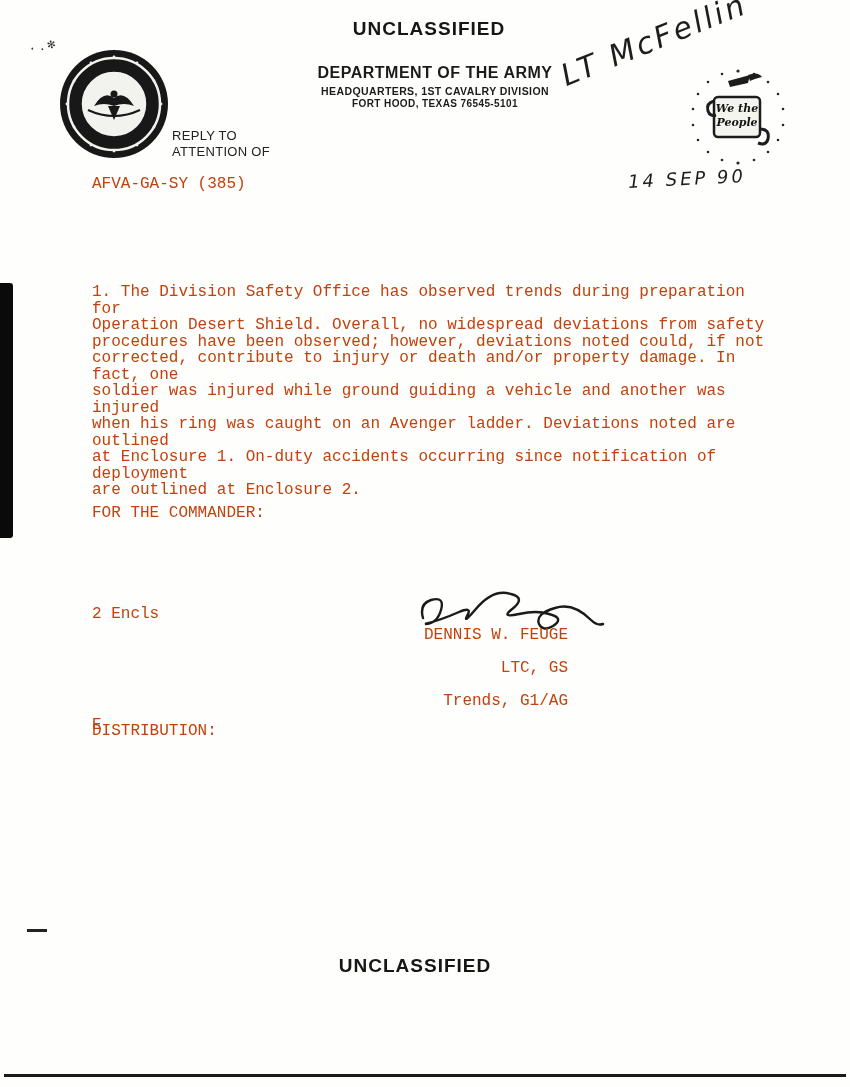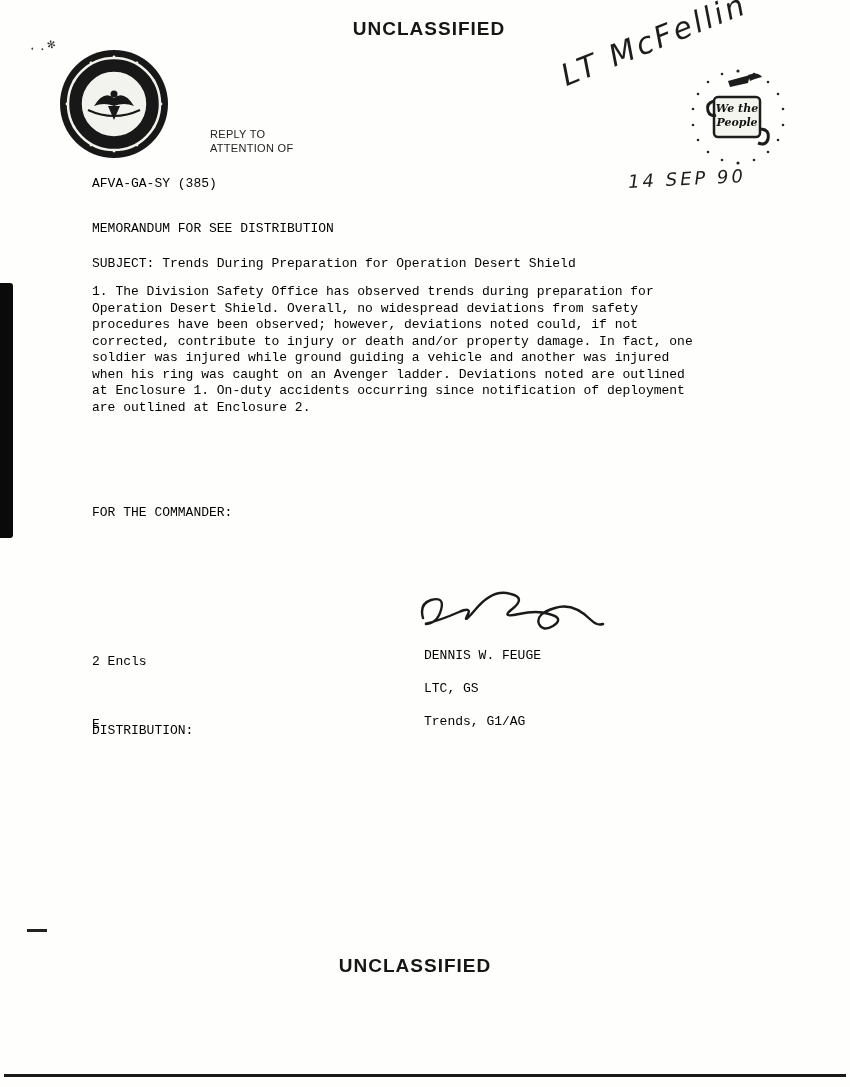--- a/index.html
+++ b/index.html
@@ -83,26 +83,25 @@
     font-size: 10px;
     font-weight: bold;
     letter-spacing: 0.4px;
     margin-top: 1px;
     margin-left: 20px;
   }
   .reply-to {
     position: absolute;
     top: 128px; left: 172px;
     font-family: "Liberation Sans", sans-serif;
-    font-size: 11px;
+    font-size: 13px;
     line-height: 1.25;
     color: #222;
     white-space: pre-line;
     letter-spacing: 0.3px;
-    margin-left: 38px;
   }
   
   .seal-left {
     position: absolute;
     top: 48px; left: 58px;
   }
   .seal-right {
     position: absolute;
     top: 67px; left: 688px;
   }
@@ -122,34 +121,34 @@
   .hw-date {
     top: 168px; left: 628px;
     font-size: 18px;
     transform: rotate(-3deg);
     letter-spacing: 3px;
   }
   
   .mono {
     position: absolute;
     font-family: "Liberation Mono", "DejaVu Sans Mono", monospace;
-    font-size: 13px;
+    font-size: 16px;
     line-height: 16.5px;
-    color: #000000;
+    color: #c2410c;
     white-space: pre-line;
   }
   .office-symbol { top: 176px; left: 92px; }
   .memo-for     { top: 221px; left: 92px; }
   .subject-line { top: 256px; left: 92px; }
   .para-1       { top: 284px; left: 92px; width: 690px; }
   .para-2       { top: 452px; left: 92px; width: 690px; }
   .para-3       { top: 504px; left: 92px; }
   .for-cmdr     { top: 505px; left: 92px; }
-  .encls        { top: 654px; left: 92px; }
-  .sig-block    { top: 631px; left: 424px; }
+  .encls        { top: 606px; left: 92px; }
+  .sig-block    { top: 610px; left: 424px; text-align: right; }
   .distro-label { top: 700px; left: 92px; margin-top: 23px; }
   .distro-value { top: 717px; left: 92px; }
   
   .signature {
     position: absolute;
     top: 580px; left: 415px;
   }
 </style>
 </head>
 <body>
@@ -157,20 +156,25 @@
 <div id="page">
 
   <div class="scan-bar-left"></div>
   <div class="scan-dash"></div>
   <div class="scan-bottom-rule"></div>
   <div class="scan-speck">·.✻</div>
 
   <div class="classification top">UNCLASSIFIED</div>
   <div class="classification bottom">UNCLASSIFIED</div>
 
+  <div class="letterhead">
+    <div class="dept">DEPARTMENT OF THE ARMY</div>
+    <div class="hq">HEADQUARTERS, 1ST CAVALRY DIVISION</div>
+    <div class="addr">FORT HOOD, TEXAS  76545-5101</div>
+  </div>
   <div class="reply-to">REPLY TO
 ATTENTION OF</div>
 
   <div class="seal-left">
     <svg width="112" height="112" viewBox="0 0 112 112">
       <circle cx="56" cy="56" r="54" fill="#181818"></circle>
       <circle cx="56" cy="56" r="46" fill="none" stroke="#f2f2ee" stroke-width="2.5"></circle>
       <circle cx="56" cy="56" r="33" fill="#f2f2ee"></circle>
       <circle cx="56" cy="56" r="33" fill="none" stroke="#181818" stroke-width="1.5"></circle>
 
@@ -228,22 +232,20 @@
       <path d="M72 62 q10 0 8 10 q-2 7 -10 4" fill="none" stroke="#1c1c1c" stroke-width="3"></path>
       <text x="49" y="45" text-anchor="middle" font-family="DejaVu Serif, serif" font-style="italic" font-weight="bold" font-size="11" fill="#141414">We the</text>
       <text x="49" y="59" text-anchor="middle" font-family="DejaVu Serif, serif" font-style="italic" font-weight="bold" font-size="11" fill="#141414">People</text>
     </svg>
   </div>
 
   <div class="handwriting hw-name">LT McFellin</div>
   <div class="handwriting hw-date">14 SEP 90</div>
 
   <div class="mono office-symbol">AFVA-GA-SY (385)</div>
-  <div class="mono memo-for">MEMORANDUM FOR SEE DISTRIBUTION</div>
-  <div class="mono subject-line">SUBJECT:  Trends During Preparation for Operation Desert Shield</div>
 
   <div class="mono para-1">1.  The Division Safety Office has observed trends during preparation for
 Operation Desert Shield.  Overall, no widespread deviations from safety
 procedures have been observed; however, deviations noted could, if not
 corrected, contribute to injury or death and/or property damage.  In fact, one
 soldier was injured while ground guiding a vehicle and another was injured
 when his ring was caught on an Avenger ladder.  Deviations noted are outlined
 at Enclosure 1.  On-duty accidents occurring since notification of deployment
 are outlined at Enclosure 2.</div>
 

